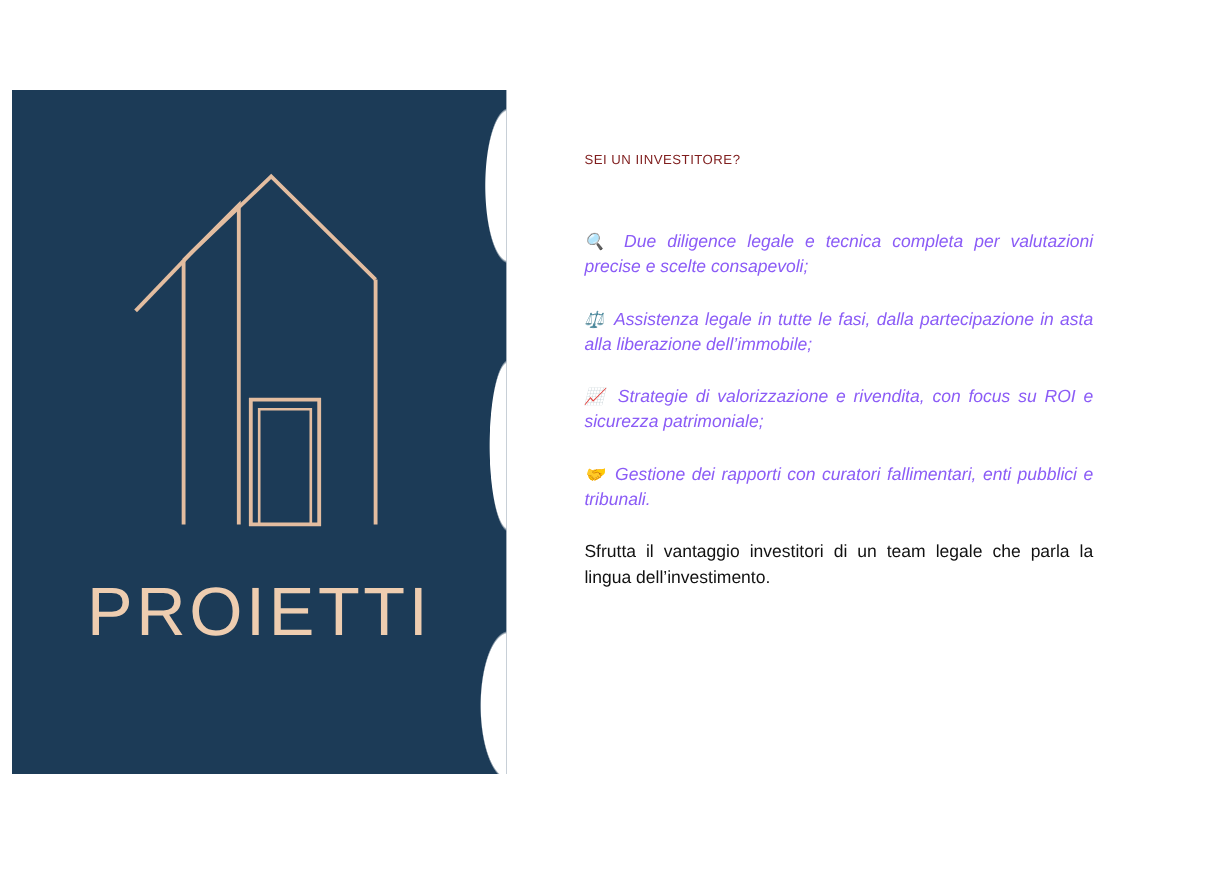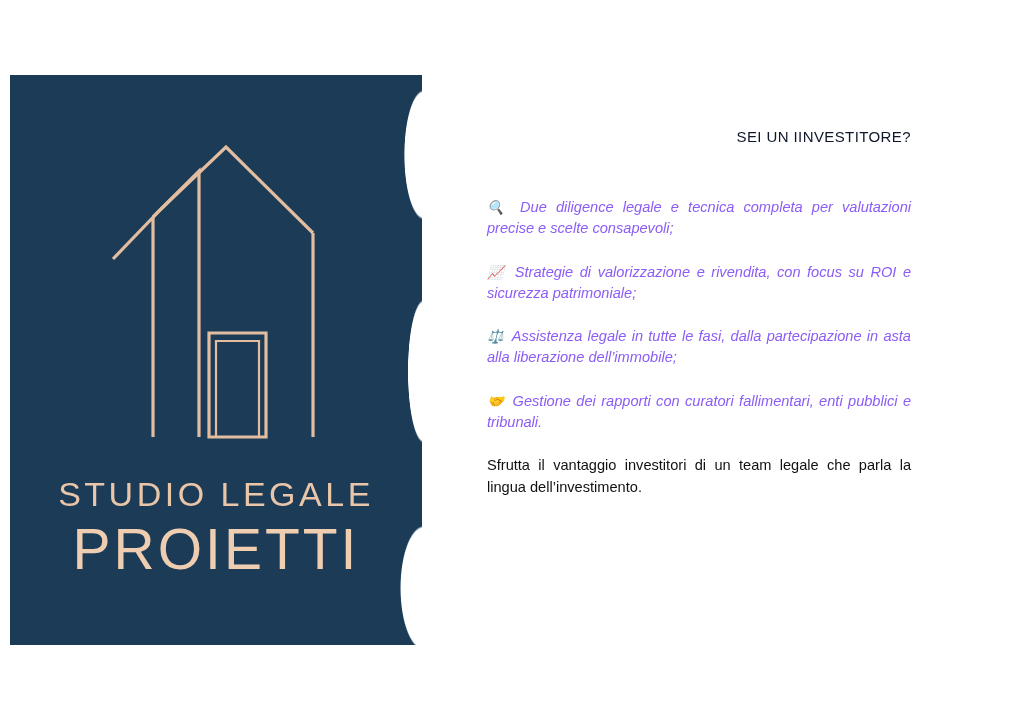--- a/index.html
+++ b/index.html
@@ -77,24 +77,24 @@
   }
 
   
   #content {
     position: absolute;
     left: 487px;
     top: 128px;
     width: 424px;
   }
   #headline {
-    font-size: 15px;
-    text-align: right;
+    font-size: 11px;
+    text-align: left;
     letter-spacing: 0.4px;
-    color: #0f172a;
+    color: #7f1d1d;
     margin-bottom: 52px;
   }
   .para {
     font-size: 14.6px;
     line-height: 1.46;
     text-align: justify;
     color: #111111;
     margin: 0 0 22px 0;
   }
   .bullet {
@@ -132,42 +132,41 @@
         <path d="M70 72 L135 10 L222 96"></path>
         <path d="M222 96 L222 300"></path>
 
         <path d="M118 196 L175 196 L175 300 L118 300 Z"></path>
         <path d="M125 204 L168 204 L168 300 L125 300 Z" stroke-width="2.2"></path>
       </g>
     </svg>
   </div>
 
   <div id="logo-wordmark">
-    <div id="logo-line1">STUDIO LEGALE</div>
     <div id="logo-line2">PROIETTI</div>
   </div>
 </div>
 
 <div id="content">
   <div id="headline">SEI UN IINVESTITORE?</div>
 
 
   <p class="bullet">
     <span class="emoji">🔍</span>
     <span>Due diligence legale e tecnica completa per valutazioni precise e scelte consapevoli;</span>
   </p>
 
   <p class="bullet">
-    <span class="emoji">📈</span>
-    <span>Strategie di valorizzazione e rivendita, con focus su ROI e sicurezza patrimoniale;</span>
+    <span class="emoji">⚖️</span>
+    <span>Assistenza legale in tutte le fasi, dalla partecipazione in asta alla liberazione dell’immobile;</span>
   </p>
 
   <p class="bullet">
-    <span class="emoji">⚖️</span>
-    <span>Assistenza legale in tutte le fasi, dalla partecipazione in asta alla liberazione dell’immobile;</span>
+    <span class="emoji">📈</span>
+    <span>Strategie di valorizzazione e rivendita, con focus su ROI e sicurezza patrimoniale;</span>
   </p>
 
   <p class="bullet">
     <span class="emoji">🤝</span>
     <span>Gestione dei rapporti con curatori fallimentari, enti pubblici e tribunali.</span>
   </p>
 
   <p class="para last-para">Sfrutta il vantaggio investitori di un team legale che parla la lingua dell’investimento.</p>
 </div>
 

